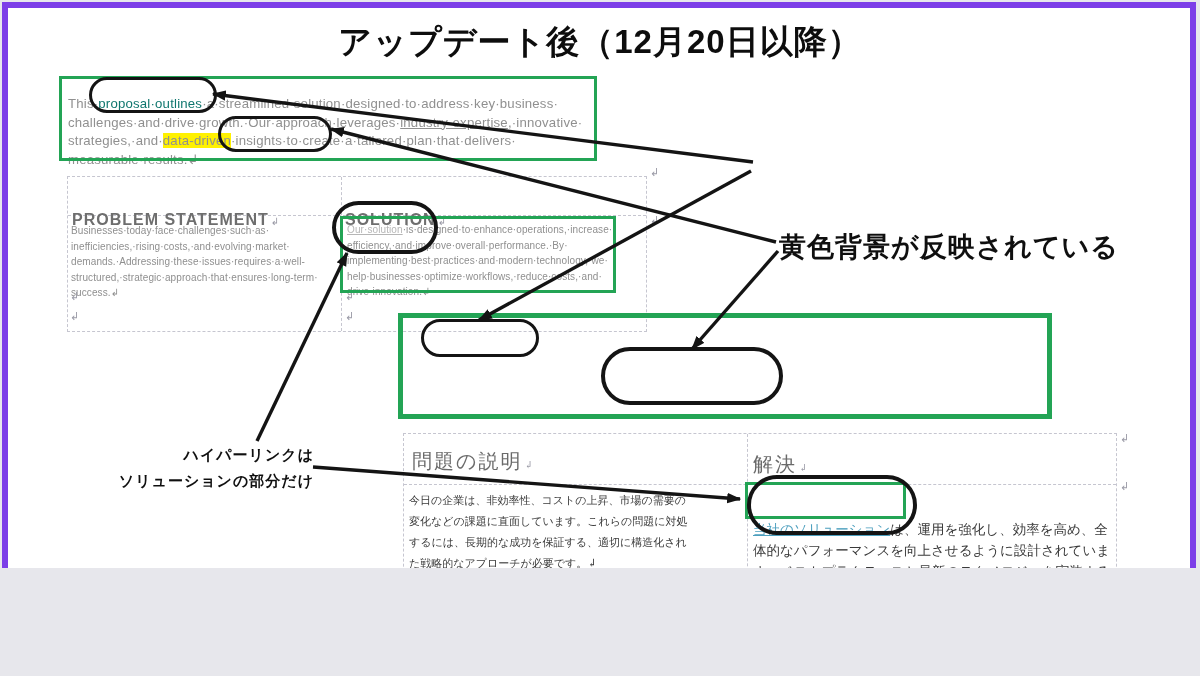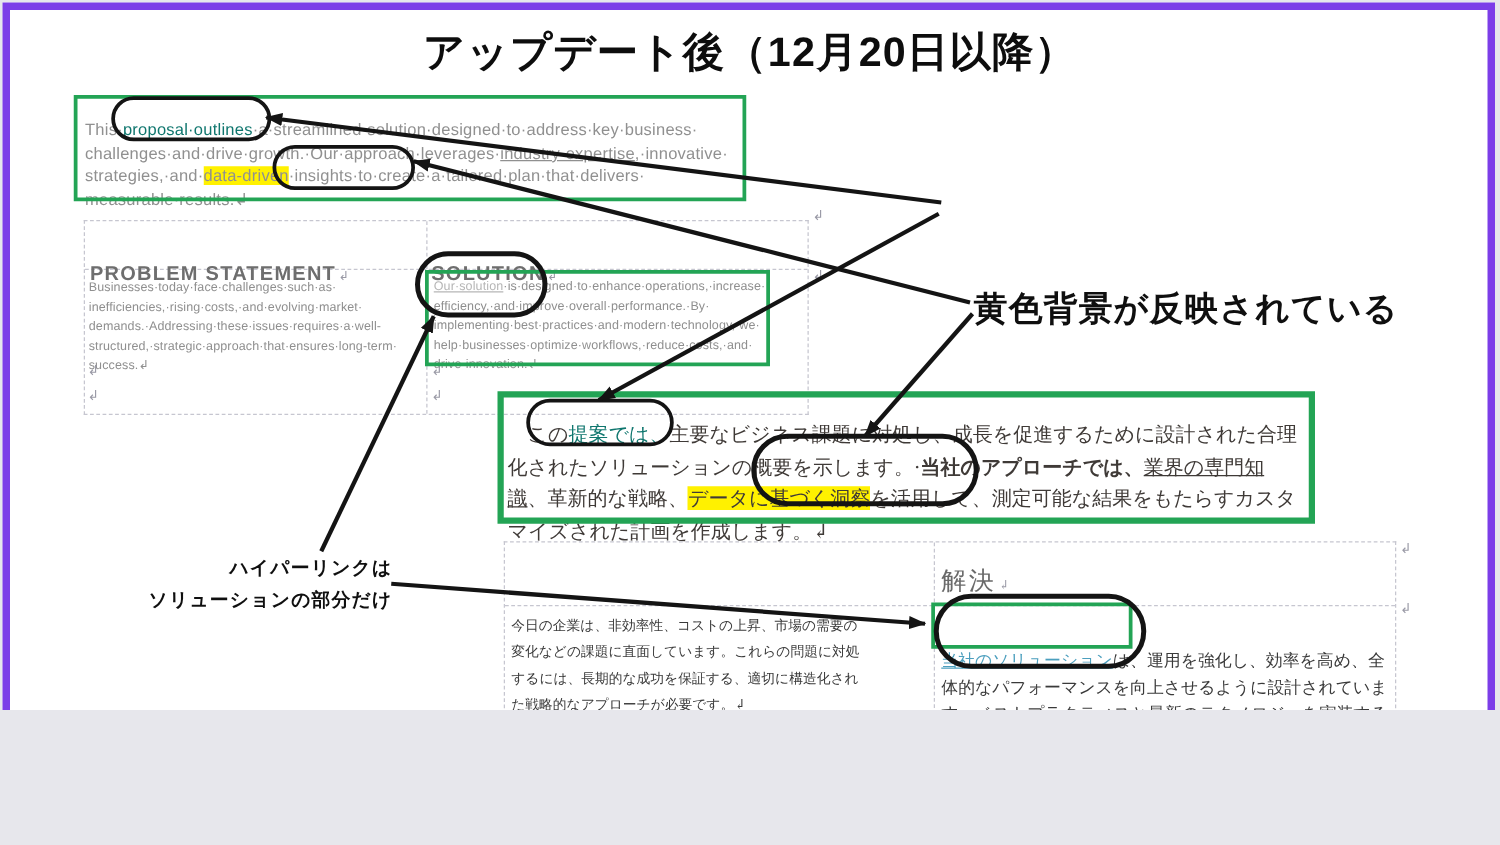--- a/index.html
+++ b/index.html
@@ -91,25 +91,25 @@
     <div class="vdiv"></div>
     <div class="hline"></div>
     <div class="ehead h-left"><span>PROBLEM STATEMENT</span><span class="pmark-inline">↲</span></div>
     <div class="ehead h-right"><span>SOLUTION</span><span class="pmark-inline">↲</span></div>
     <div class="ecell c-left">Businesses·​today·​face·​challenges·​such·​as·​inefficiencies,·​rising·​costs,·​and·​evolving·​market·​demands.·​Addressing·​these·​issues·​requires·​a·​well-structured,·​strategic·​approach·​that·​ensures·​long-term·​success.↲</div>
     <div class="ecell c-right"><span class="silverlink">Our·solution</span><span>·​is·​designed·​to·​enhance·​operations,·​increase·​efficiency,·​and·​improve·​overall·​performance.·​By·​implementing·​best·​practices·​and·​modern·​technology,·​we·​help·​businesses·​optimize·​workflows,·​reduce·​costs,·​and·​drive·​innovation.↲</span></div>
   </div>
   <div class="gbox g2"></div>
 
   <div class="gbox g3"></div>
-  <p class="jp-para"><span>この</span><span class="red">提案では、</span><span>主要なビジネス課題に対処し、成長を促進するために設計された合理化されたソリューションの概要を示します。·</span><span class="bold">当社のアプローチでは、</span><span class="u">業界の専門知識</span><span>、革新的な戦略、</span><span class="hl">データに基づく洞察</span><span>を活用して、測定可能な結果をもたらすカスタマイズされた計画を作成します。↲</span></p>
 
   <div class="jtable">
     <div class="vdiv"></div>
     <div class="hline"></div>
+    <div class="jhead h-left"><span>問題の説明</span><span class="pmark-inline">↲</span></div>
     <div class="jhead h-right"><span>解決</span><span class="pmark-inline">↲</span></div>
     <div class="jcell c-left">今日の企業は、非効率性、コストの上昇、市場の需要の変化などの課題に直面しています。これらの問題に対処するには、長期的な成功を保証する、適切に構造化された戦略的なアプローチが必要です。↲</div>
     <div class="jcell c-right"><span class="teallink">当社のソリューション</span><span>は、運用を強化し、効率を高め、全体的なパフォーマンスを向上させるように設計されています。ベストプラクティスと最新のテクノロジーを実装することで、企業のワークフローの最適化、コストの削減、イノベーションの推進を支援します。↲</span></div>
   </div>
   <div class="gbox g4"></div>
 
   <div class="ellipse e1"></div>
   <div class="ellipse e2"></div>
   <div class="ellipse e3"></div>
   <div class="ellipse e4"></div>

